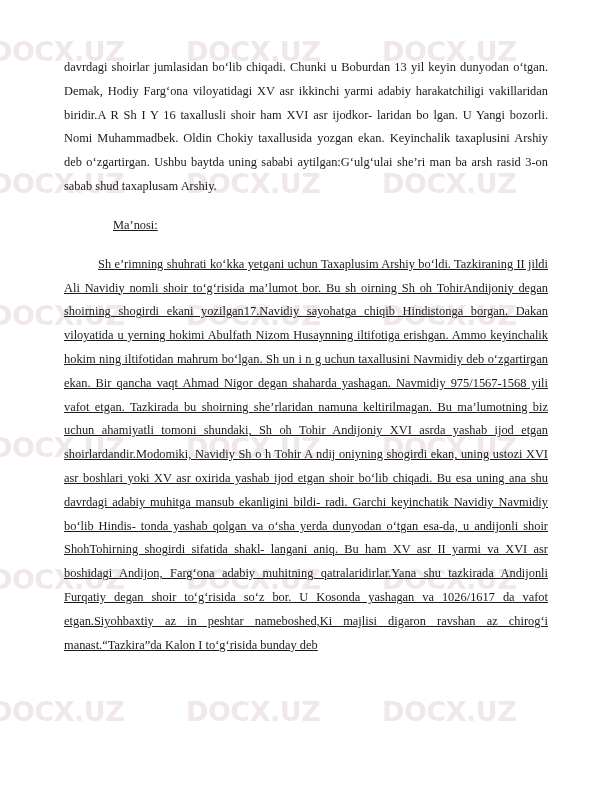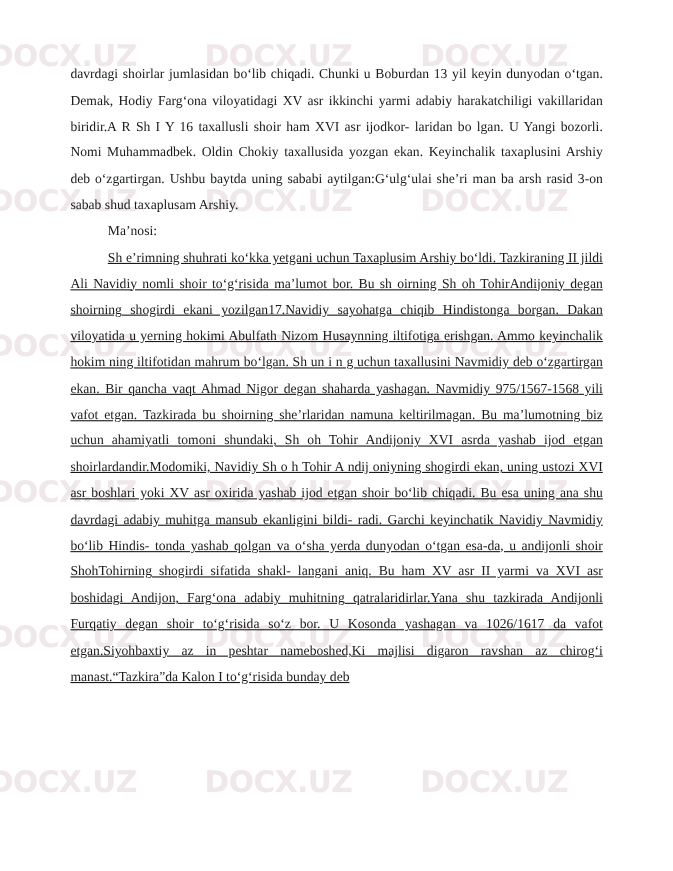--- a/index.html
+++ b/index.html
@@ -53,21 +53,22 @@
   p {
     margin: 0;
     text-align: justify;
   }
   p.indented {
     text-indent: 34px;
     text-decoration: underline;
   }
   .ma-nosi {
     text-indent: 34px;
-    margin: 0;
+    margin: 15px;
+    text-decoration: underline;
   }
 </style>
 </head>
 <body>
 
 <div class="watermarks">
   <div class="wm" style="left:-10px; top:36px;">DOCX.UZ</div>
   <div class="wm" style="left:186px; top:36px;">DOCX.UZ</div>
   <div class="wm" style="left:382px; top:36px;">DOCX.UZ</div>
 

